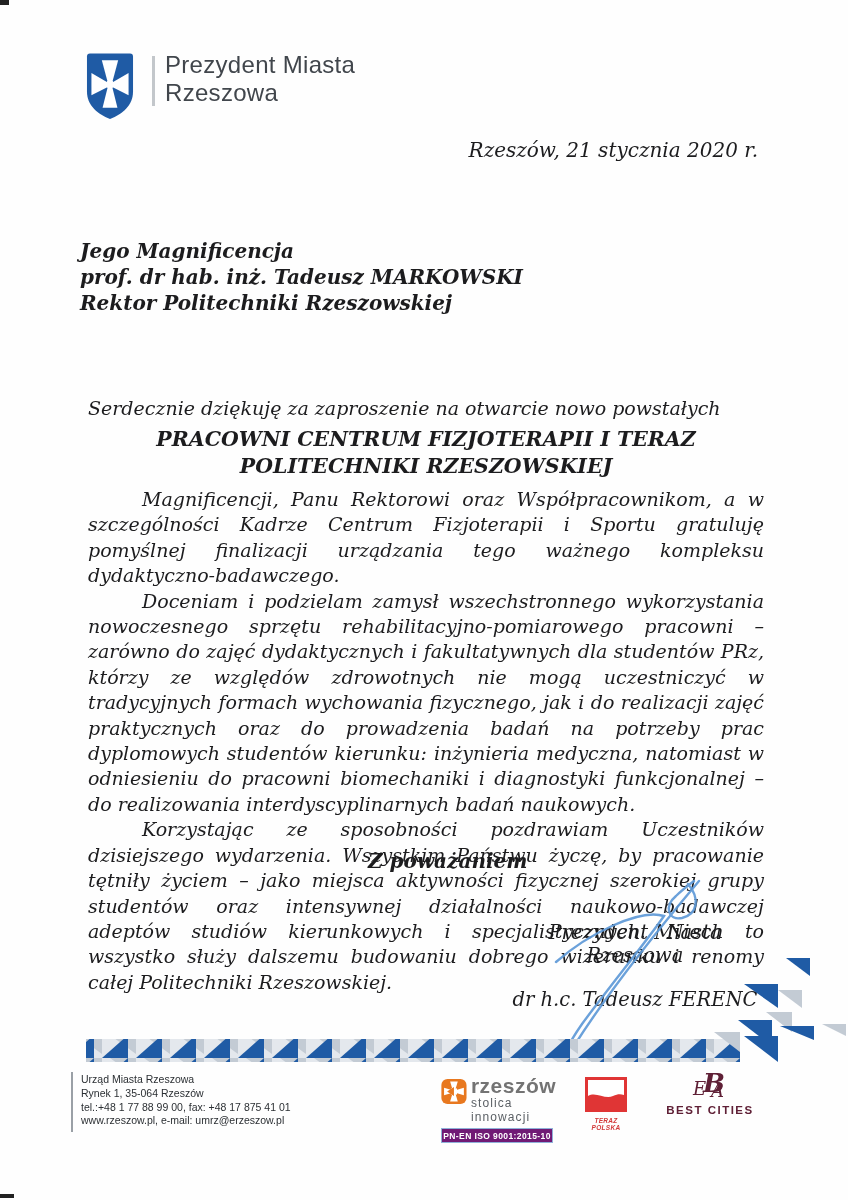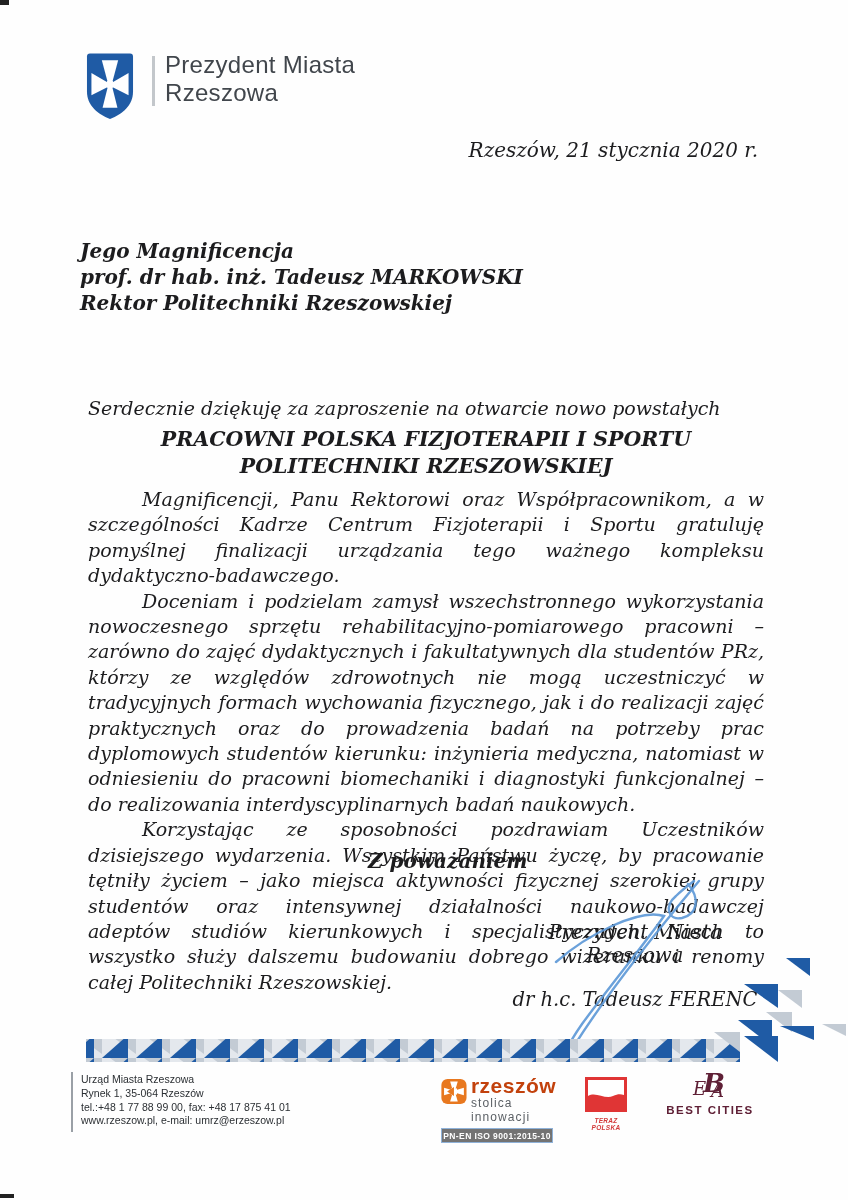--- a/index.html
+++ b/index.html
@@ -58,29 +58,29 @@
   .footer-address{
     position:absolute;left:81px;top:1073px;
     font-family:"Liberation Sans", sans-serif;
     font-size:10.5px;line-height:13.8px;color:#2b2f33;
   }
   .logo-rzeszow{position:absolute;left:441px;top:1076px;width:118px;}
   .logo-rz-row{display:flex;align-items:flex-start;}
   .logo-rz-text{margin-left:4px;}
   .logo-rz-name{
     font-family:"Liberation Sans", sans-serif;font-weight:bold;
-    font-size:21px;line-height:19px;color:#c2410c;letter-spacing:.5px;
+    font-size:21px;line-height:19px;color:#737373;letter-spacing:.5px;
   }
   .logo-rz-tag{
     font-family:"Liberation Sans", sans-serif;
     font-size:12px;color:#5a5f64;letter-spacing:1.1px;margin-top:1px;
   }
   .iso-bar{
     margin-top:4px;width:110px;height:13px;
-    background:#737373;border:1px solid #8fb2d9;
+    background:#701a75;border:1px solid #8fb2d9;
     display:flex;align-items:center;justify-content:center;
     font-family:"Liberation Sans", sans-serif;font-weight:bold;
     font-size:8.5px;color:#ffffff;letter-spacing:.4px;
   }
   .logo-teraz{position:absolute;left:584px;top:1077px;width:44px;text-align:center;}
   .logo-teraz-caption{
     font-family:"Liberation Sans", sans-serif;font-style:italic;font-weight:bold;
     font-size:6.5px;color:#d23a3a;letter-spacing:.3px;margin-top:1px;
   }
   .logo-best{position:absolute;left:655px;top:1072px;width:110px;text-align:center;color:#5f2036;}
@@ -120,21 +120,21 @@
 
   <div class="addressee">
     <div>Jego Magnificencja</div>
     <div>prof. dr hab. inż. Tadeusz MARKOWSKI</div>
     <div>Rektor Politechniki Rzeszowskiej</div>
   </div>
 
   <div class="opening">Serdecznie dziękuję za zaproszenie na otwarcie nowo powstałych</div>
 
   <div class="doc-title">
-    <div>PRACOWNI POLSKA FIZJOTERAPII I SPORTU</div>
+    <div>PRACOWNI CENTRUM FIZJOTERAPII I TERAZ</div>
     <div>POLITECHNIKI RZESZOWSKIEJ</div>
   </div>
 
   <div class="body-text">
     <p>Magnificencji, Panu Rektorowi oraz Współpracownikom, a w szczególności Kadrze Centrum Fizjoterapii i Sportu gratuluję pomyślnej finalizacji urządzania tego ważnego kompleksu dydaktyczno-badawczego.</p>
     <p>Doceniam i podzielam zamysł wszechstronnego wykorzystania nowoczesnego sprzętu rehabilitacyjno-pomiarowego pracowni – zarówno do zajęć dydaktycznych i fakultatywnych dla studentów PRz, którzy ze względów zdrowotnych nie mogą uczestniczyć w tradycyjnych formach wychowania fizycznego, jak i do realizacji zajęć praktycznych oraz do prowadzenia badań na potrzeby prac dyplomowych studentów kierunku: inżynieria medyczna, natomiast w odniesieniu do pracowni biomechaniki i diagnostyki funkcjonalnej – do realizowania interdyscyplinarnych badań naukowych.</p>
     <p>Korzystając ze sposobności pozdrawiam Uczestników dzisiejszego wydarzenia. Wszystkim Państwu życzę, by pracowanie tętniły życiem – jako miejsca aktywności fizycznej szerokiej grupy studentów oraz intensywnej działalności naukowo-badawczej adeptów studiów kierunkowych i specjalistycznych. Niech to wszystko służy dalszemu budowaniu dobrego wizerunku i renomy całej Politechniki Rzeszowskiej.</p>
   </div>
 
   <div class="closing">Z poważaniem</div>

